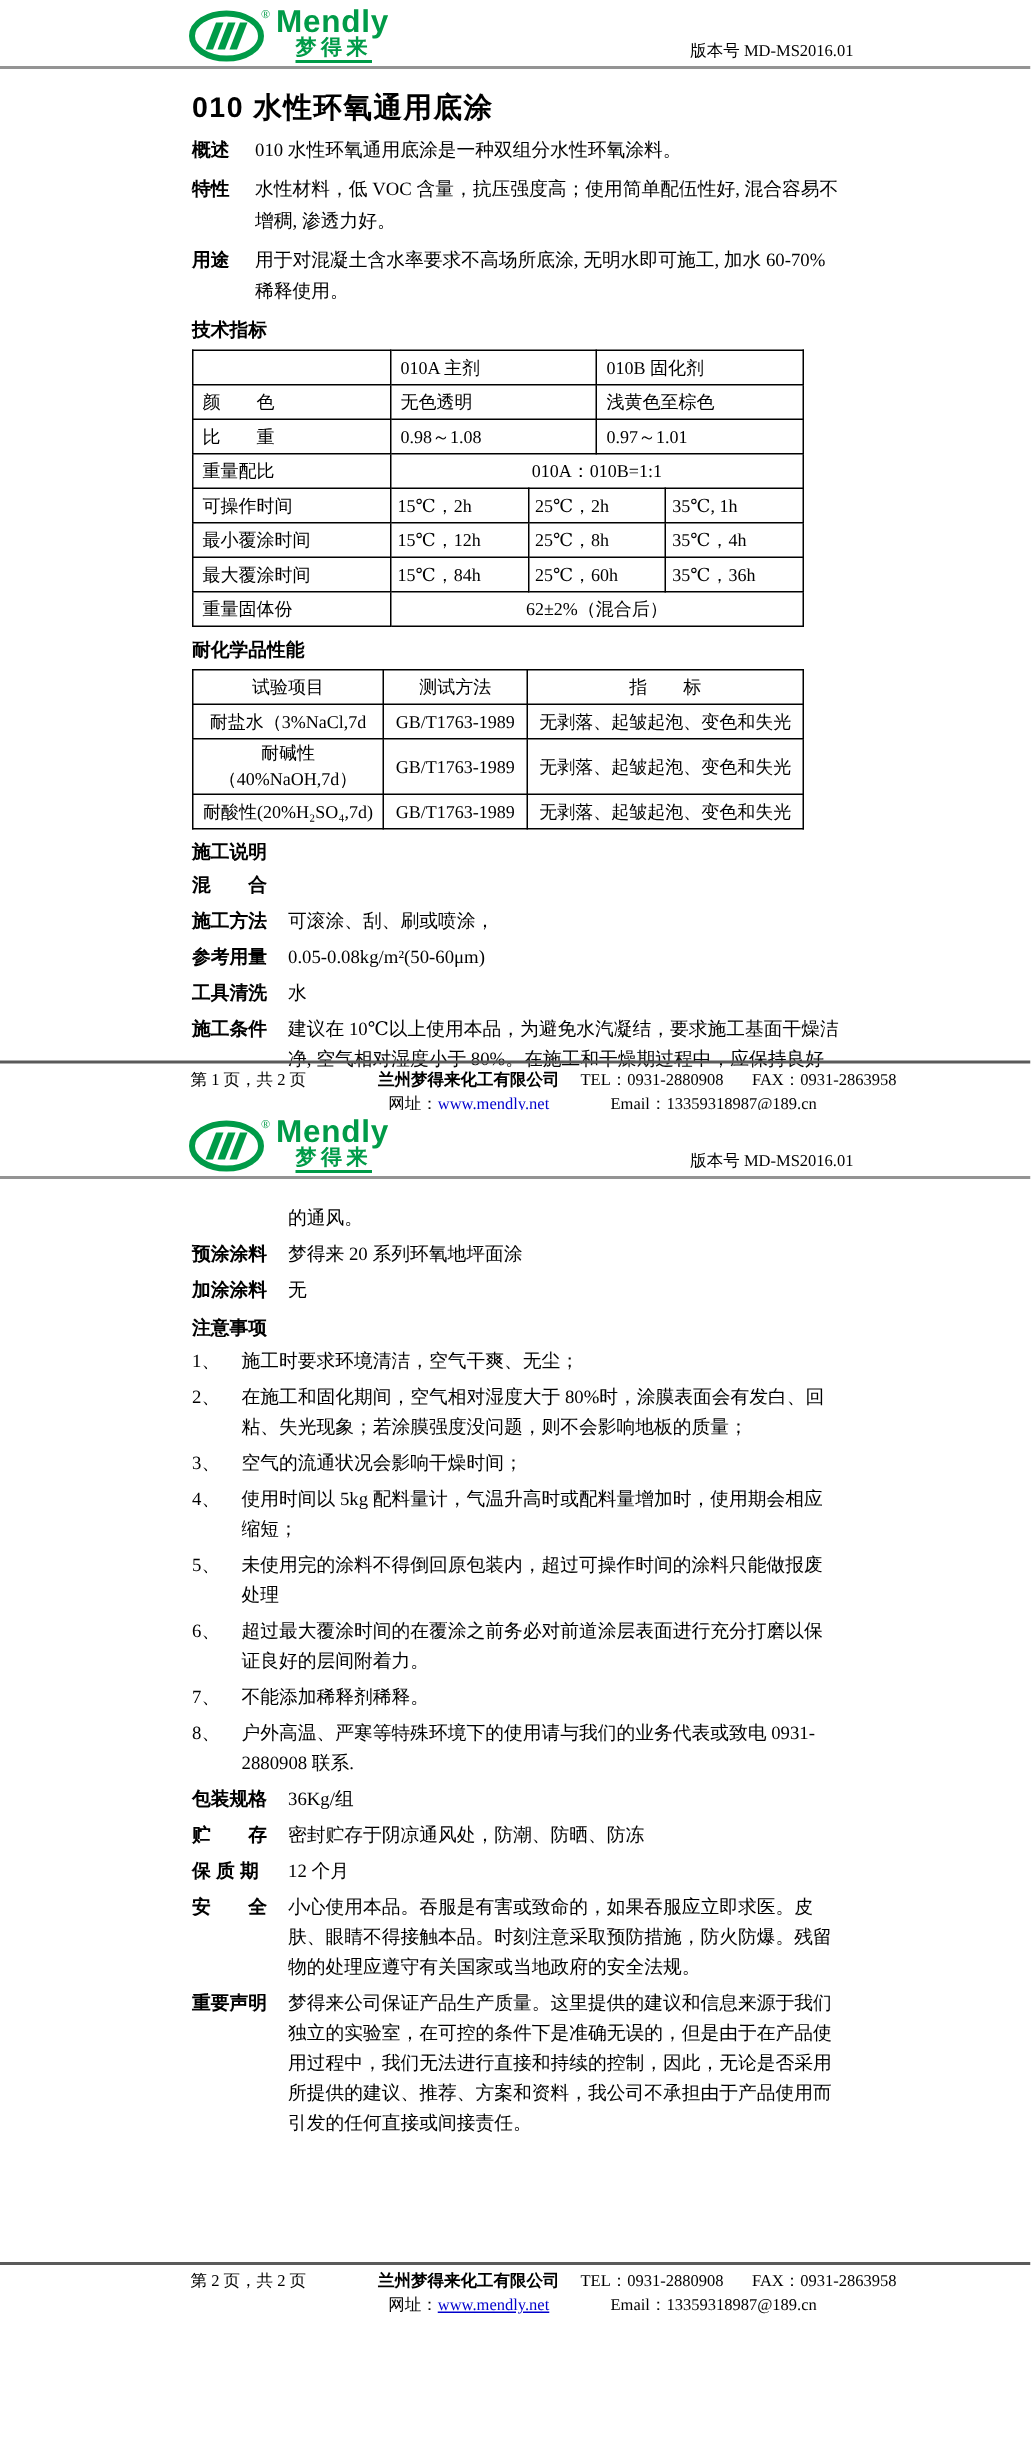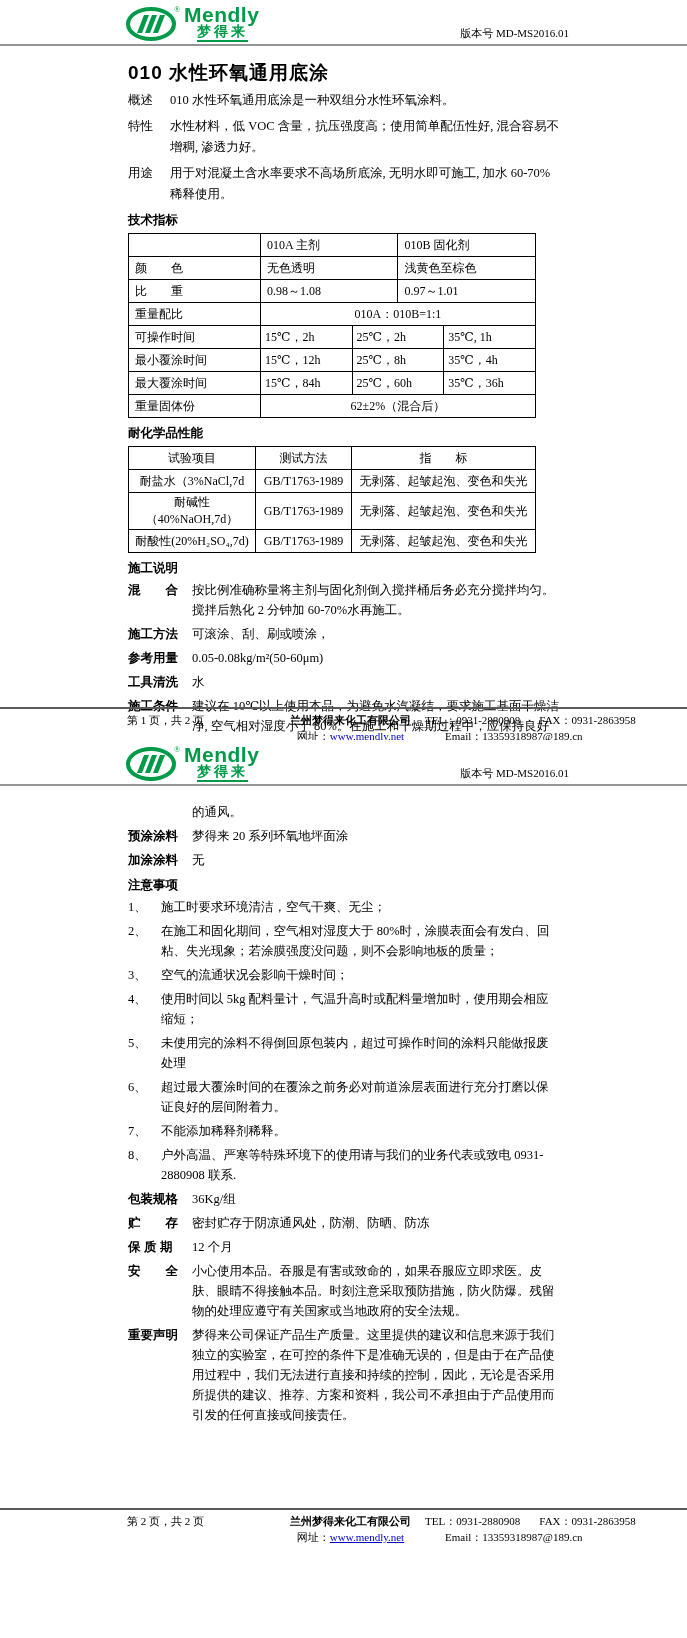--- a/index.html
+++ b/index.html
@@ -26,21 +26,21 @@
          margin-left:13px;border-bottom:2px solid var(--green,#009B48);padding-bottom:1px;
          display:inline-block;}
   .version{position:absolute;right:118px;top:26px;font-size:11px;}
 
   
   .content{padding:0 127px 0 128px;margin-top:15px;}
   .title{font-family:"Liberation Sans","DejaVu Sans",sans-serif;font-weight:bold;
          font-size:19px;letter-spacing:1px;margin-top:9px;line-height:24px;}
   .irow{display:flex;margin-top:5px;}
   .ilabel{flex:0 0 42px;font-family:"Liberation Sans","DejaVu Sans",sans-serif;
-          font-weight:normal;line-height:21px;}
+          font-weight:bold;line-height:21px;}
   .itext{flex:1;line-height:21px;}
   .sheading{font-family:"Liberation Sans","DejaVu Sans",sans-serif;font-weight:bold;
             margin-top:8px;line-height:15px;}
 
   
   table{border-collapse:collapse;table-layout:fixed;width:407px;margin-top:5px;}
   td{border:1px solid #000;font-size:12px;height:23px;padding:1px 6px;vertical-align:middle;}
   .ttable td.sub{padding:1px 4px;}
   .ttable .ctr{text-align:center;}
   .ctable td{text-align:center;padding:1px 4px;}
@@ -57,21 +57,21 @@
   .note{display:flex;margin-top:4px;}
   .nnum{flex:0 0 33px;line-height:20px;}
   .ntext{flex:1;line-height:20px;}
 
   
   .footer{position:absolute;left:0;width:687px;border-top:2px solid #5a5a5a;
           display:flex;padding:3px 0 0 127px;font-size:11px;line-height:16px;}
   #page1 .footer{top:707px;}
   #page2 .footer{top:768px;}
   .f-page{flex:0 0 125px;}
-  .f-mid{text-align:center;margin-left:38px;}
+  .f-mid{text-align:center;}
   .f-company{font-weight:bold;}
   .f-right{margin-left:14px;}
   .f-fax{margin-left:19px;}
   .f-email{padding-left:20px;}
   .f-link{color:var(--link,#0000CC);text-decoration:underline;}
 </style>
 </head>
 <body>
 
 <div class="page" id="page1">
@@ -187,22 +187,20 @@
           <td>GB/T1763-1989</td>
           <td>无剥落、起皱起泡、变色和失光</td>
         </tr>
       </tbody>
     </table>
 
     <div class="sheading">施工说明</div>
 
     <div class="citem">
       <div class="clabel">混　　合</div>
-      <div class="ctext pre">按比例准确称量将主剂与固化剂倒入搅拌桶后务必充分搅拌均匀。
-搅拌后熟化 2 分钟加 60-70%水再施工。</div>
     </div>
     <div class="citem">
       <div class="clabel">施工方法</div>
       <div class="ctext">可滚涂、刮、刷或喷涂，</div>
     </div>
     <div class="citem">
       <div class="clabel">参考用量</div>
       <div class="ctext">0.05-0.08kg/m²(50-60μm)</div>
     </div>
     <div class="citem">

